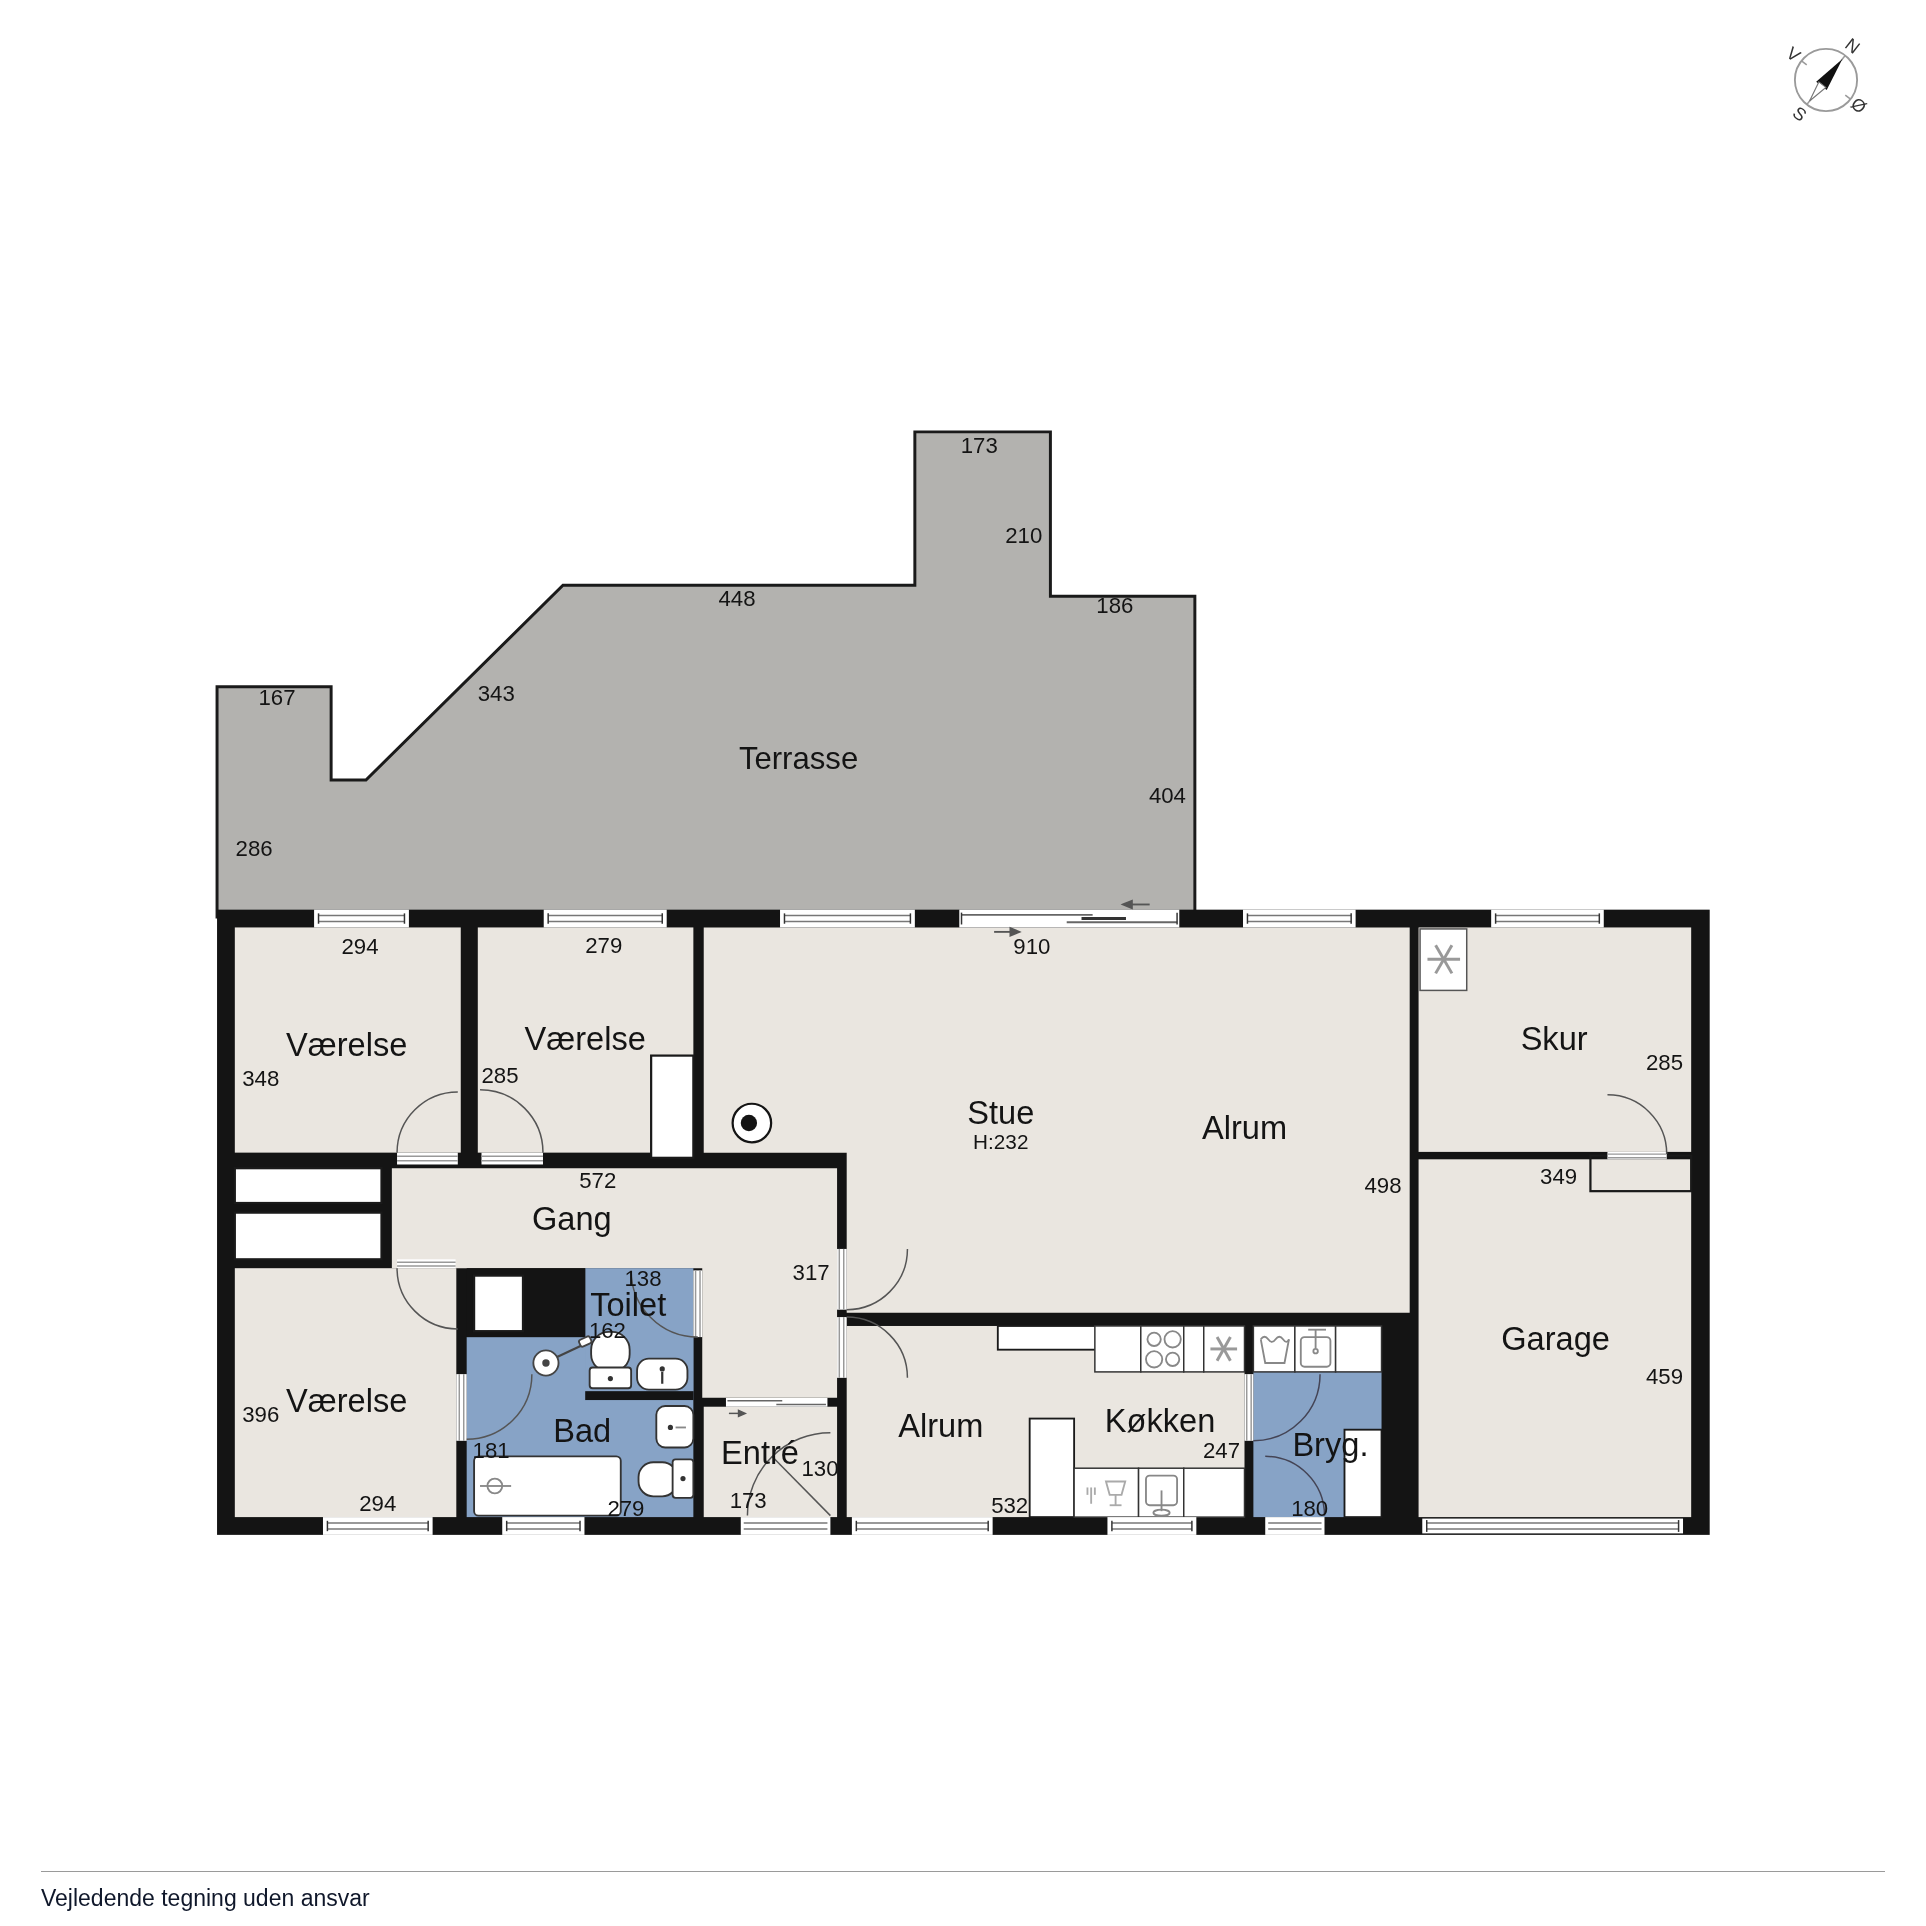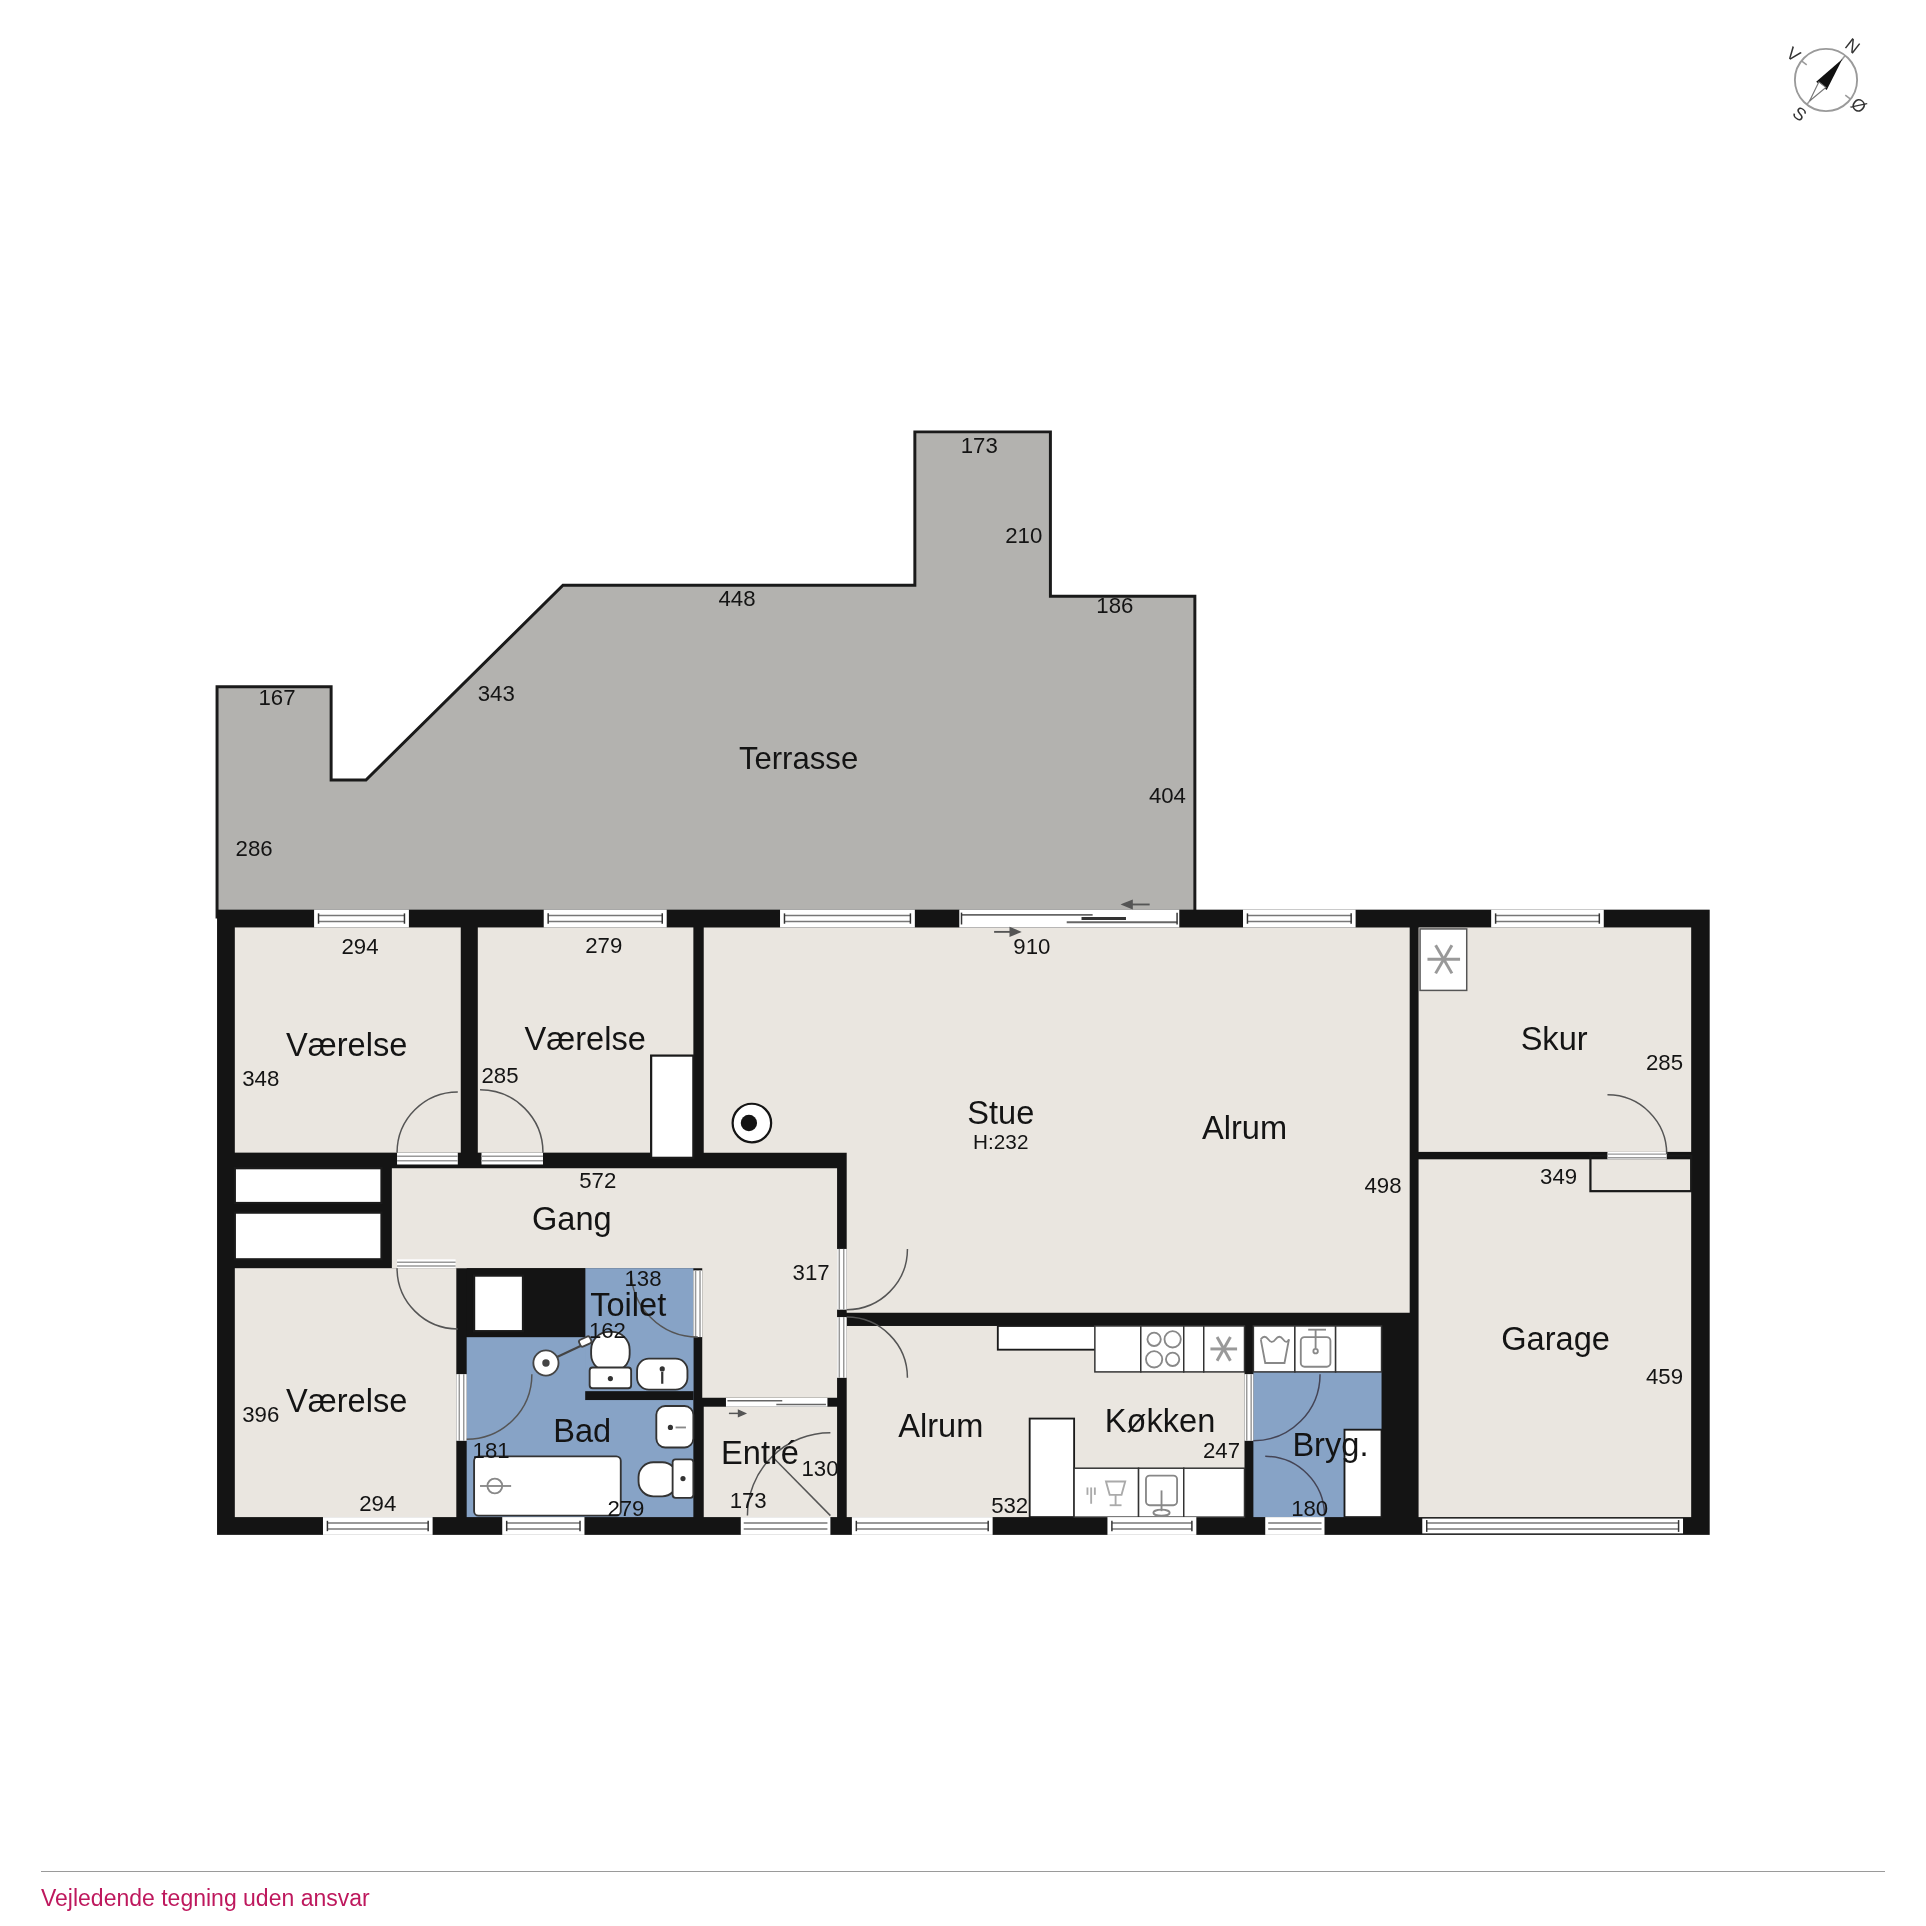--- a/index.html
+++ b/index.html
@@ -5,21 +5,21 @@
   html,body{margin:0;padding:0;background:#fff;}
   .canvas{position:relative;width:1926px;height:1926px;background:#fff;font-family:"Liberation Sans",sans-serif;}
   svg{position:absolute;left:0;top:0;}
   text{fill:#141414;}
   .dim{font-size:30px;}
   .room{font-size:44px;}
   .sub{font-size:28px;}
   .terr{font-size:42px;}
   .compass-letter{font-size:24px;fill:#333;}
   .footer-line{position:absolute;left:41px;right:41px;top:1871px;border-top:1.5px solid #9a9a9a;}
-  .footer-text{position:absolute;left:41px;top:1885px;font-size:23px;color:#be185d;}
+  .footer-text{position:absolute;left:41px;top:1885px;font-size:23px;color:#0f172a;}
 </style>
 </head>
 <body>
 
 <div class="canvas">
 <svg width="1926" height="1926" viewBox="0 0 2600 2600">
 
   <polygon points="293,927 447,927 447,1053 494,1053 760,790 1235,790 1235,583 1418,583 1418,805 1613,805 1613,1238 293,1238" fill="#b3b2af" stroke="#1a1a1a" stroke-width="4"></polygon>
 
   <rect x="293" y="1228" width="2015" height="844" fill="#141414"></rect>

